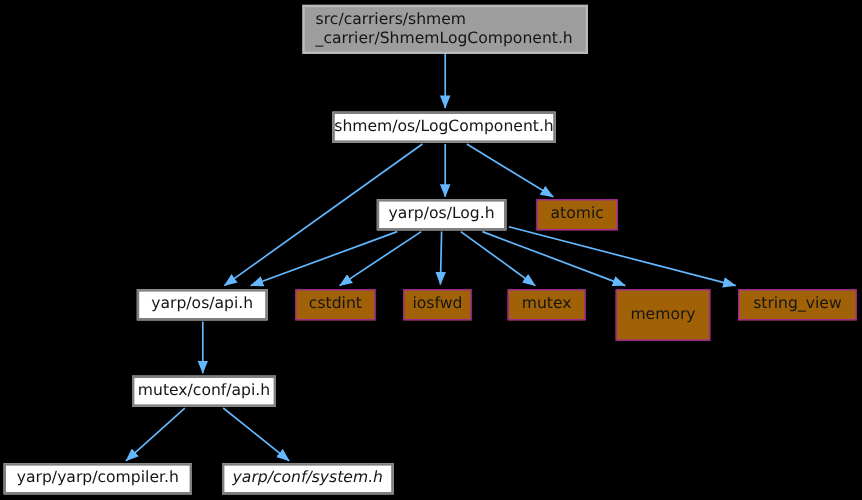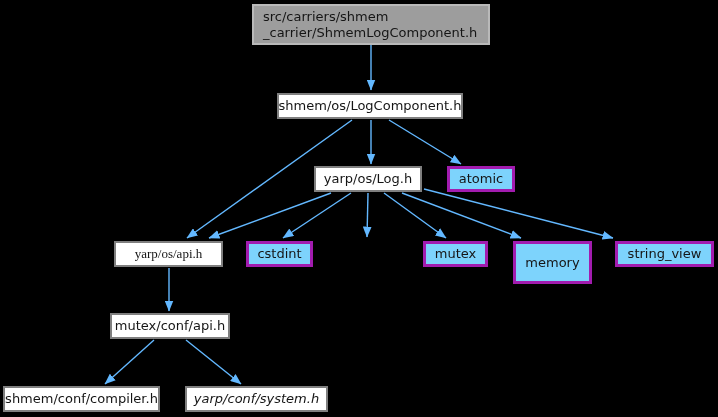--- a/index.html
+++ b/index.html
@@ -35,22 +35,22 @@
     padding-left: 9px;
     padding-right: 6px;
     text-align: left;
   }
   .node-internal {
     background: #ffffff;
     border: 2px solid #7f7f7f;
     cursor: pointer;
   }
   .node-system {
-    background: #7dd3fc;
-    border: 3px solid #a21caf;
+    background: #a16207;
+    border: 1px solid #a21caf;
   }
 </style>
 </head>
 <body>
 
 <div id="canvas">
 
   <svg id="edges" width="718" height="417" viewBox="0 0 718 417">
     <defs>
       <marker id="arrow" viewBox="0 0 10 8" refX="9.5" refY="4" markerWidth="11" markerHeight="9" markerUnits="userSpaceOnUse" orient="auto">
@@ -76,30 +76,31 @@
 
   <div class="node node-current" style="left:252px; top:4px; width:238px; height:41px;">src/carriers/shmem
 _carrier/ShmemLogComponent.h</div>
 
   <div class="node node-internal" style="left:277px; top:93px; width:186px; height:26px;">shmem/os/LogComponent.h</div>
 
   <div class="node node-internal" style="left:314px; top:166px; width:108px; height:26px;">yarp/os/Log.h</div>
 
   <div class="node node-system" style="left:447px; top:166px; width:68px; height:26px;">atomic</div>
 
-  <div class="node node-internal" style="left:114px; top:241px; width:109px; height:26px;font-family:Liberation Serif, serif;">yarp/os/api.h</div>
+  <div class="node node-internal" style="left:114px; top:241px; width:109px; height:26px;">yarp/os/api.h</div>
 
   <div class="node node-system" style="left:246px; top:241px; width:67px; height:26px;text-align:right;">cstdint</div>
 
+  <div class="node node-system" style="left:336px; top:241px; width:57px; height:26px;">iosfwd</div>
 
   <div class="node node-system" style="left:423px; top:241px; width:65px; height:26px;">mutex</div>
 
   <div class="node node-system" style="left:513px; top:241px; width:79px; height:43px;">memory</div>
 
   <div class="node node-system" style="left:615px; top:241px; width:99px; height:26px;">string_view</div>
 
   <div class="node node-internal" style="left:110px; top:313px; width:120px; height:26px;">mutex/conf/api.h</div>
 
-  <div class="node node-internal" style="left:3px; top:386px; width:157px; height:26px;">shmem/conf/compiler.h</div>
+  <div class="node node-internal" style="left:3px; top:386px; width:157px; height:26px;">yarp/yarp/compiler.h</div>
 
   <div class="node node-internal" style="left:185px; top:386px; width:143px; height:26px;font-style:italic;">yarp/conf/system.h</div>
 
 </div>
 
 </body></html>

